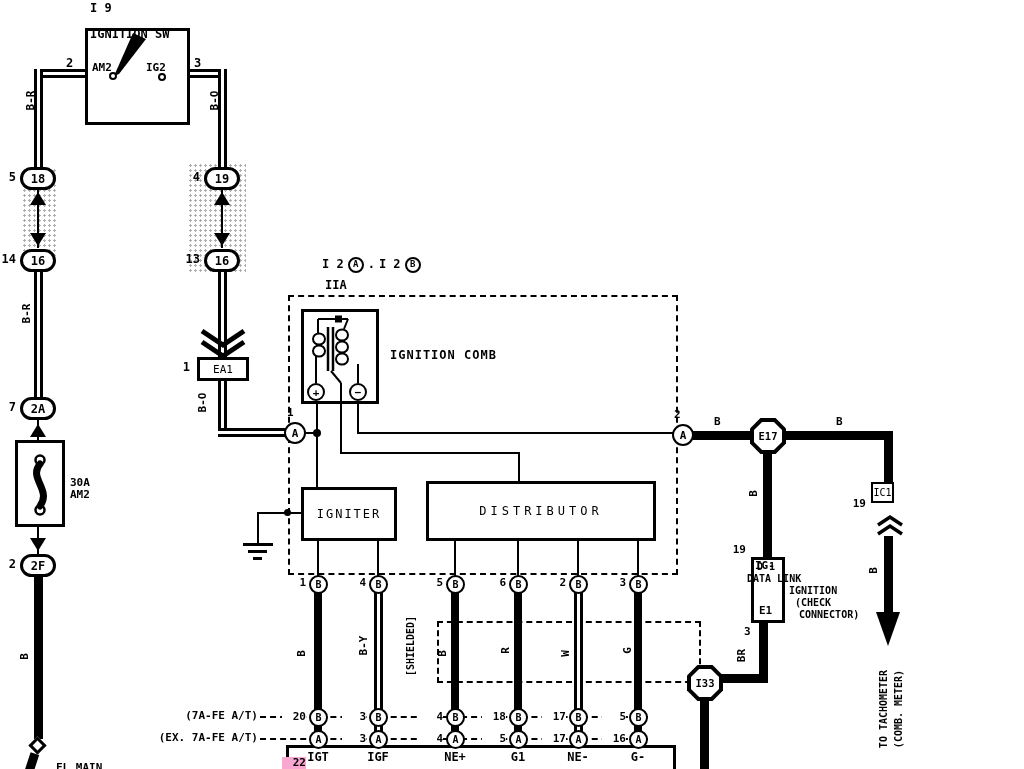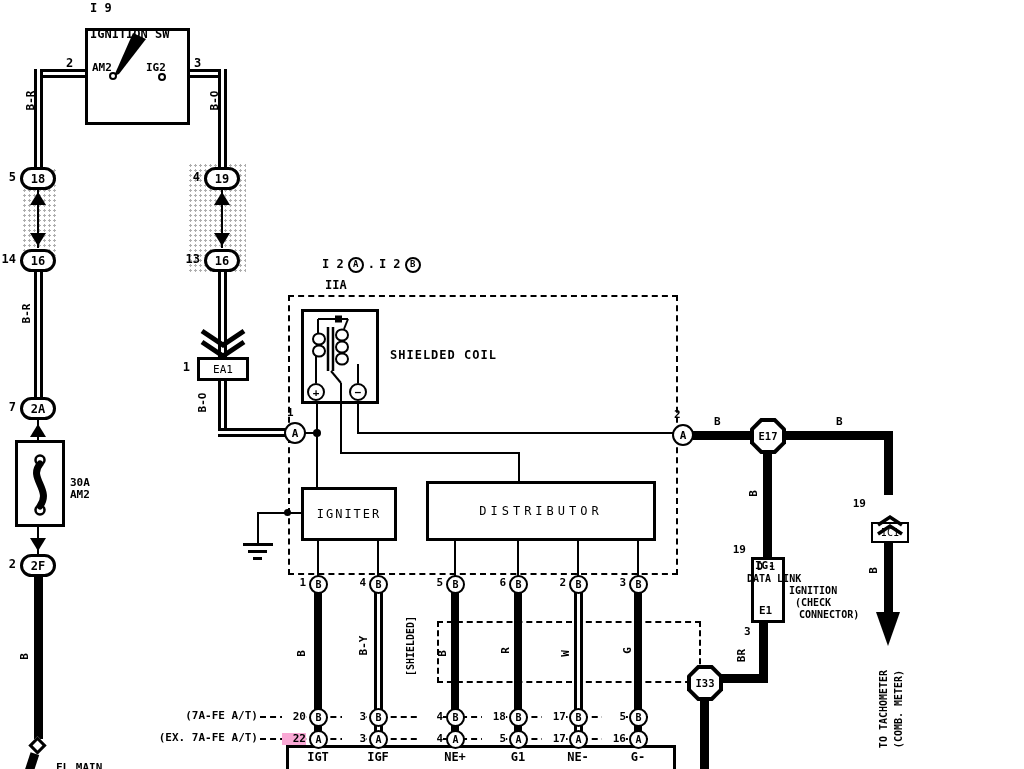--- a/index.html
+++ b/index.html
@@ -140,21 +140,21 @@
     <ellipse cx="41" cy="26" rx="6" ry="5.5" fill="none" stroke="#000" stroke-width="2"></ellipse>
     <ellipse cx="41" cy="38" rx="6" ry="5.5" fill="none" stroke="#000" stroke-width="2"></ellipse>
     <ellipse cx="41" cy="50" rx="6" ry="5.5" fill="none" stroke="#000" stroke-width="2"></ellipse>
     <line x1="15" y1="47" x2="15" y2="74" stroke="#000" stroke-width="2"></line>
     <line x1="57" y1="55" x2="57" y2="74" stroke="#000" stroke-width="2"></line>
     <line x1="30" y1="62" x2="40" y2="74" stroke="#000" stroke-width="2"></line>
     <line x1="40" y1="74" x2="40" y2="95" stroke="#000" stroke-width="2"></line>
   </svg>
   <div class="circ f11" style="left:307px;top:383px;width:18px;height:18px">+</div>
   <div class="circ f11" style="left:349px;top:383px;width:18px;height:18px">−</div>
-  <div class="lbl f12" style="left:390px;top:349px;letter-spacing:1px">SHIELDED COIL</div>
+  <div class="lbl f12" style="left:390px;top:349px;letter-spacing:1px">IGNITION COMB</div>
 
   <div class="wire" style="left:316px;top:401px;width:2px;height:86px"></div>
   <div class="dot" style="left:313px;top:429px;width:8px;height:8px"></div>
   <div class="wire" style="left:304px;top:432px;width:14px;height:2px"></div>
   <div class="wire" style="left:357px;top:401px;width:2px;height:33px"></div>
   <div class="wire" style="left:357px;top:432px;width:317px;height:2px"></div>
   <div class="wire" style="left:340px;top:403px;width:2px;height:51px"></div>
   <div class="wire" style="left:340px;top:452px;width:180px;height:2px"></div>
   <div class="wire" style="left:518px;top:452px;width:2px;height:31px"></div>
 
@@ -213,21 +213,21 @@
   <div class="circ f10" style="left:369px;top:708px;width:19px;height:19px">B</div>
   <div class="lbl f11 ra" style="left:419px;top:711px;width:24px;background:#fff">4</div>
   <div class="circ f10" style="left:446px;top:708px;width:19px;height:19px">B</div>
   <div class="lbl f11 ra" style="left:482px;top:711px;width:24px;background:#fff">18</div>
   <div class="circ f10" style="left:509px;top:708px;width:19px;height:19px">B</div>
   <div class="lbl f11 ra" style="left:542px;top:711px;width:24px;background:#fff">17</div>
   <div class="circ f10" style="left:569px;top:708px;width:19px;height:19px">B</div>
   <div class="lbl f11 ra" style="left:602px;top:711px;width:24px;background:#fff">5</div>
   <div class="circ f10" style="left:629px;top:708px;width:19px;height:19px">B</div>
 
-  <div class="lbl f11 ra" style="left:282px;top:733px;width:24px;background:#f9a8d4">22</div>
+  <div class="lbl f11 ra" style="left:282px;top:757px;width:24px;background:#f9a8d4">22</div>
   <div class="circ f10" style="left:309px;top:730px;width:19px;height:19px">A</div>
   <div class="lbl f11 ra" style="left:342px;top:733px;width:24px;background:#fff">3</div>
   <div class="circ f10" style="left:369px;top:730px;width:19px;height:19px">A</div>
   <div class="lbl f11 ra" style="left:419px;top:733px;width:24px;background:#fff">4</div>
   <div class="circ f10" style="left:446px;top:730px;width:19px;height:19px">A</div>
   <div class="lbl f11 ra" style="left:482px;top:733px;width:24px;background:#fff">5</div>
   <div class="circ f10" style="left:509px;top:730px;width:19px;height:19px">A</div>
   <div class="lbl f11 ra" style="left:542px;top:733px;width:24px;background:#fff">17</div>
   <div class="circ f10" style="left:569px;top:730px;width:19px;height:19px">A</div>
   <div class="lbl f11 ra" style="left:602px;top:733px;width:24px;background:#fff">16</div>
@@ -246,21 +246,21 @@
   <div class="wire" style="left:693px;top:431px;width:60px;height:9px"></div>
   <div class="lbl f11" style="left:714px;top:416px">B</div>
   <div class="oct" style="left:750px;top:418px">
     <div class="oct-i"></div>
     <div class="oct-t">E17</div>
   </div>
   <div class="wire" style="left:785px;top:431px;width:108px;height:9px"></div>
   <div class="lbl f11" style="left:836px;top:416px">B</div>
   <div class="wire" style="left:884px;top:431px;width:9px;height:64px"></div>
   <div class="lbl f11 ra" style="left:844px;top:498px;width:22px">19</div>
-  <div class="box f10" style="left:871px;top:522px;width:38px;height:21px;border-width:2.5px">IC1</div>
+  <div class="box f10" style="left:871px;top:482px;width:23px;height:21px;border-width:2.5px">IC1</div>
   <svg style="left:876px;top:516px" width="28" height="20" viewBox="0 0 28 20">
     <polyline points="2,9 14,1 26,9" fill="none" stroke="#000" stroke-width="3.5"></polyline>
     <polyline points="2,18 14,10 26,18" fill="none" stroke="#000" stroke-width="3.5"></polyline>
   </svg>
   <div class="wire" style="left:884px;top:536px;width:9px;height:78px"></div>
   <div class="vlab" style="left:843px;top:565px">B</div>
   <div class="tri-d" style="left:876px;top:612px;border-left-width:12px;border-right-width:12px;border-top-width:34px"></div>
   <div class="vlab f10" style="left:819px;top:704px;width:130px;font-size:10px">TO TACHOMETER</div>
   <div class="vlab f10" style="left:834px;top:704px;width:130px;font-size:10px">(COMB. METER)</div>
 

